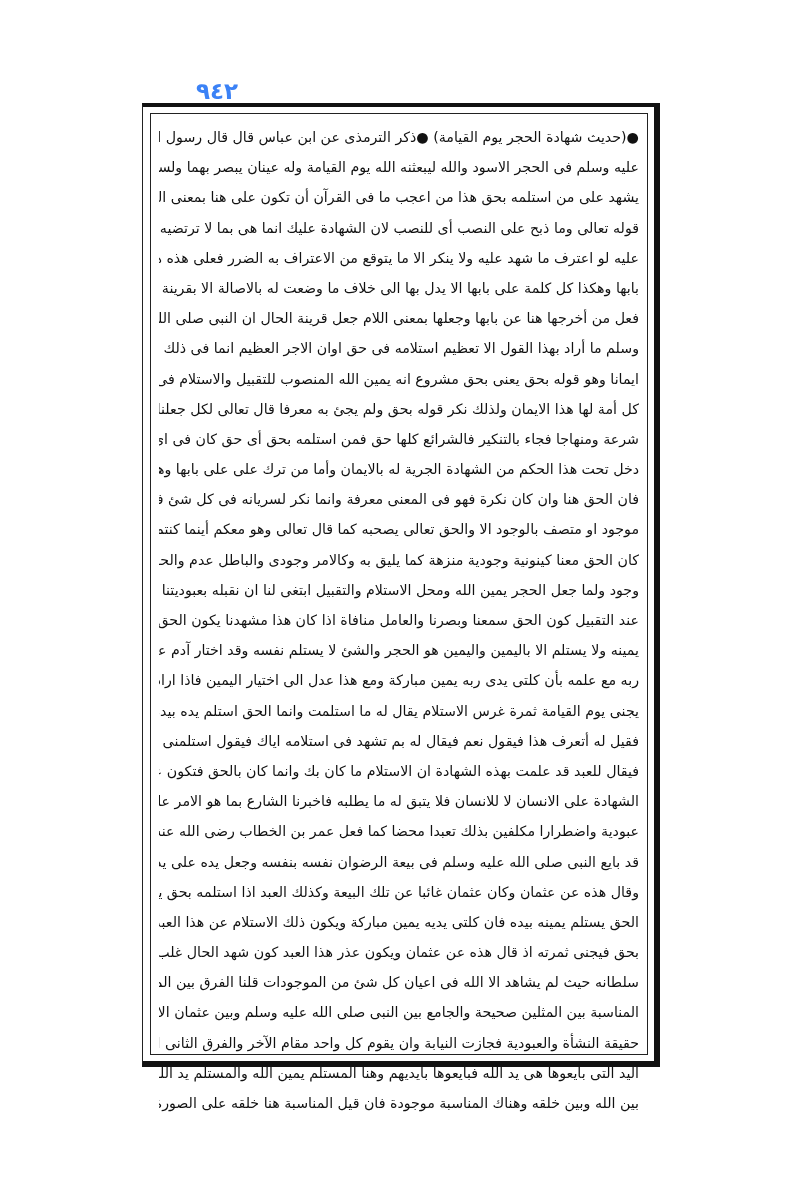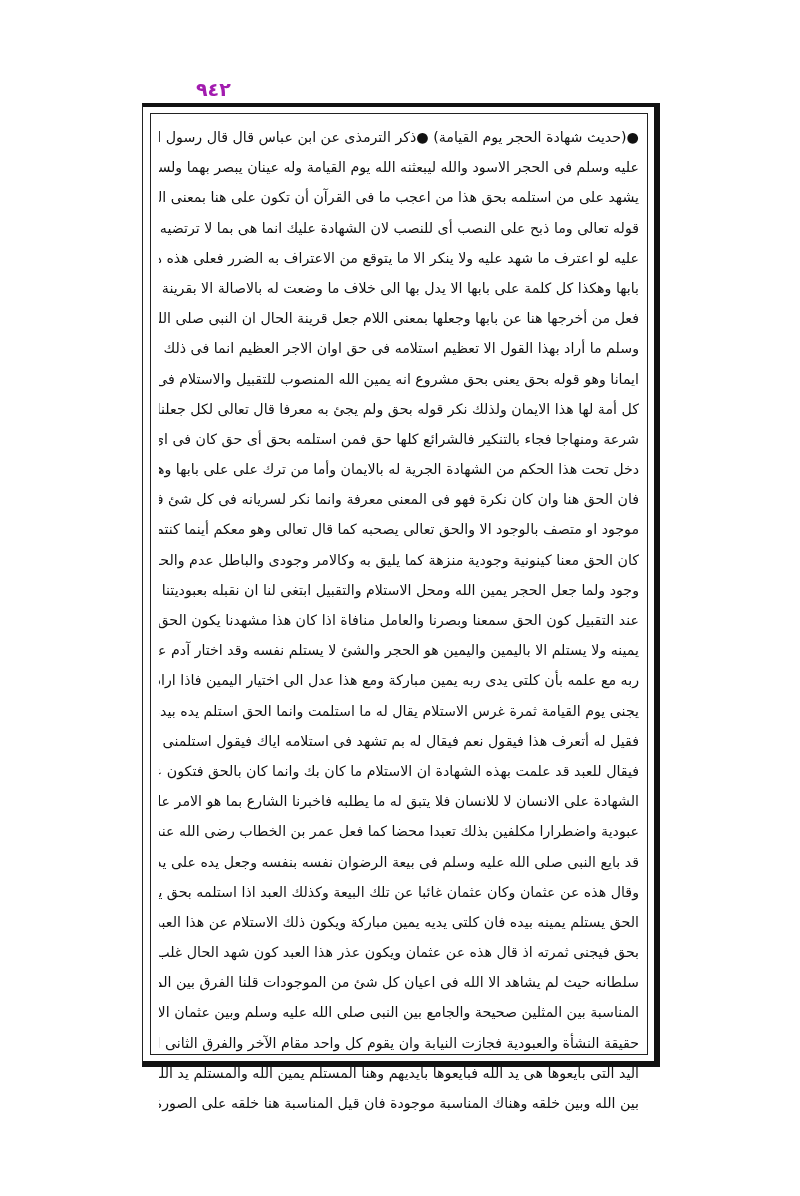--- a/index.html
+++ b/index.html
@@ -1,17 +1,17 @@
 <!DOCTYPE html>
 <html><head>
 <meta charset="utf-8">
 <style>
   html, body { margin:0; padding:0; background:#ffffff; }
   body { width:800px; height:1196px; position:relative; overflow:hidden; font-family:"DejaVu Sans", sans-serif; }
-  .page-number { position:absolute; left:196px; top:78px; font-size:19px; font-weight:bold; color:#a21caf; direction:rtl; font-family:"DejaVu Sans", sans-serif; }
+  .page-number { position:absolute; left:196px; top:78px; font-size:23px; font-weight:bold; color:#3b82f6; direction:rtl; font-family:"DejaVu Sans", sans-serif; }
   .frame-outer { position:absolute; left:142px; top:103px; width:518px; height:964px; border-top:4px solid #111; border-left:1px solid #222; border-right:6px solid #111; border-bottom:6px solid #111; box-sizing:border-box; }
   .frame-inner { position:absolute; left:150px; top:113px; width:498px; height:942px; border:1.5px solid #222; box-sizing:border-box; padding:8px 8px 4px 8px; }
   .text-lines { direction:rtl; text-align:justify; }
   .line { display:block; height:30.2px; line-height:30px; font-size:14.2px; color:#111; white-space:nowrap; overflow:hidden; text-align:justify; text-align-last:justify; font-family:"DejaVu Sans", sans-serif; }
 </style>
 </head>
 <body>
 
 <div class="page-number">٩٤٢</div>
 

